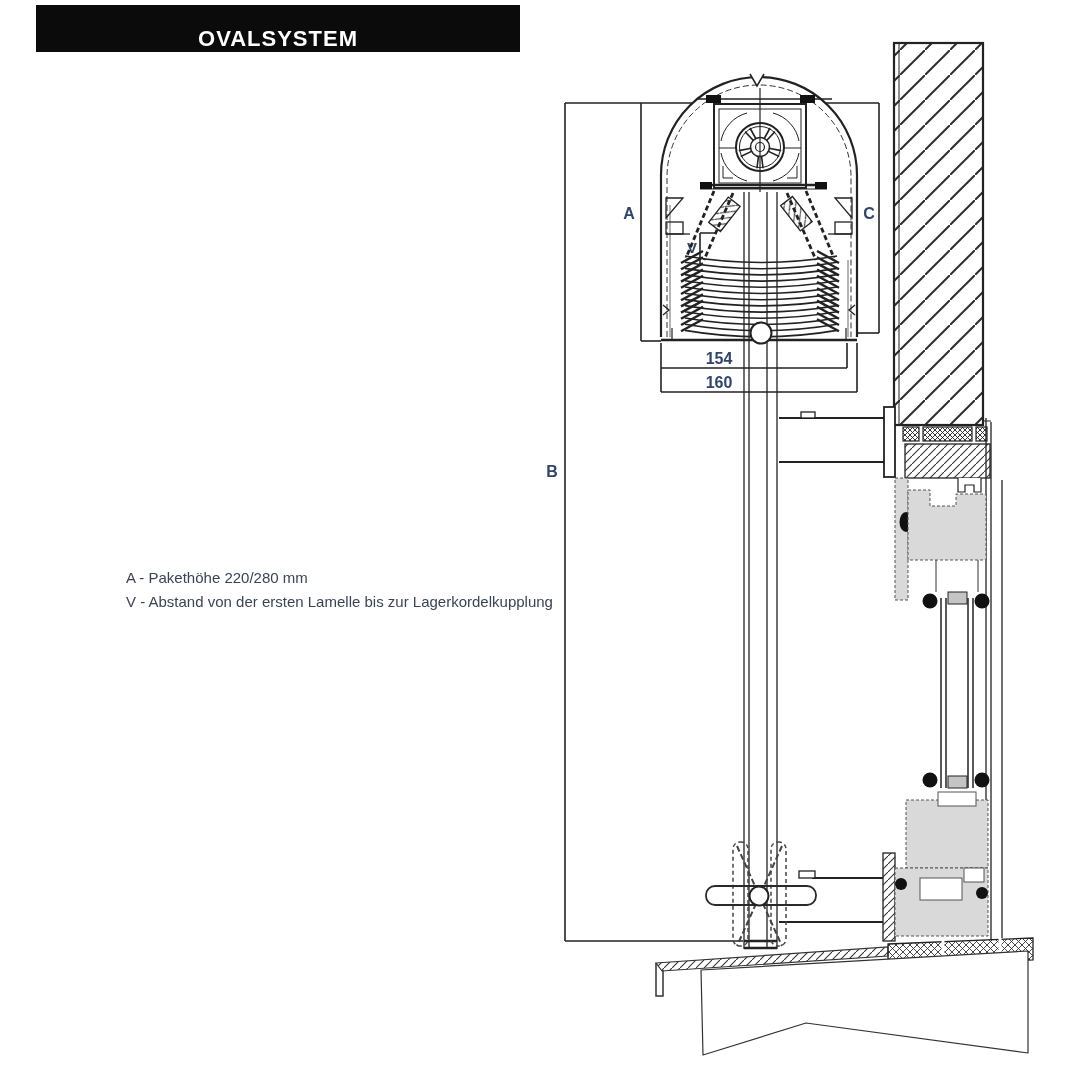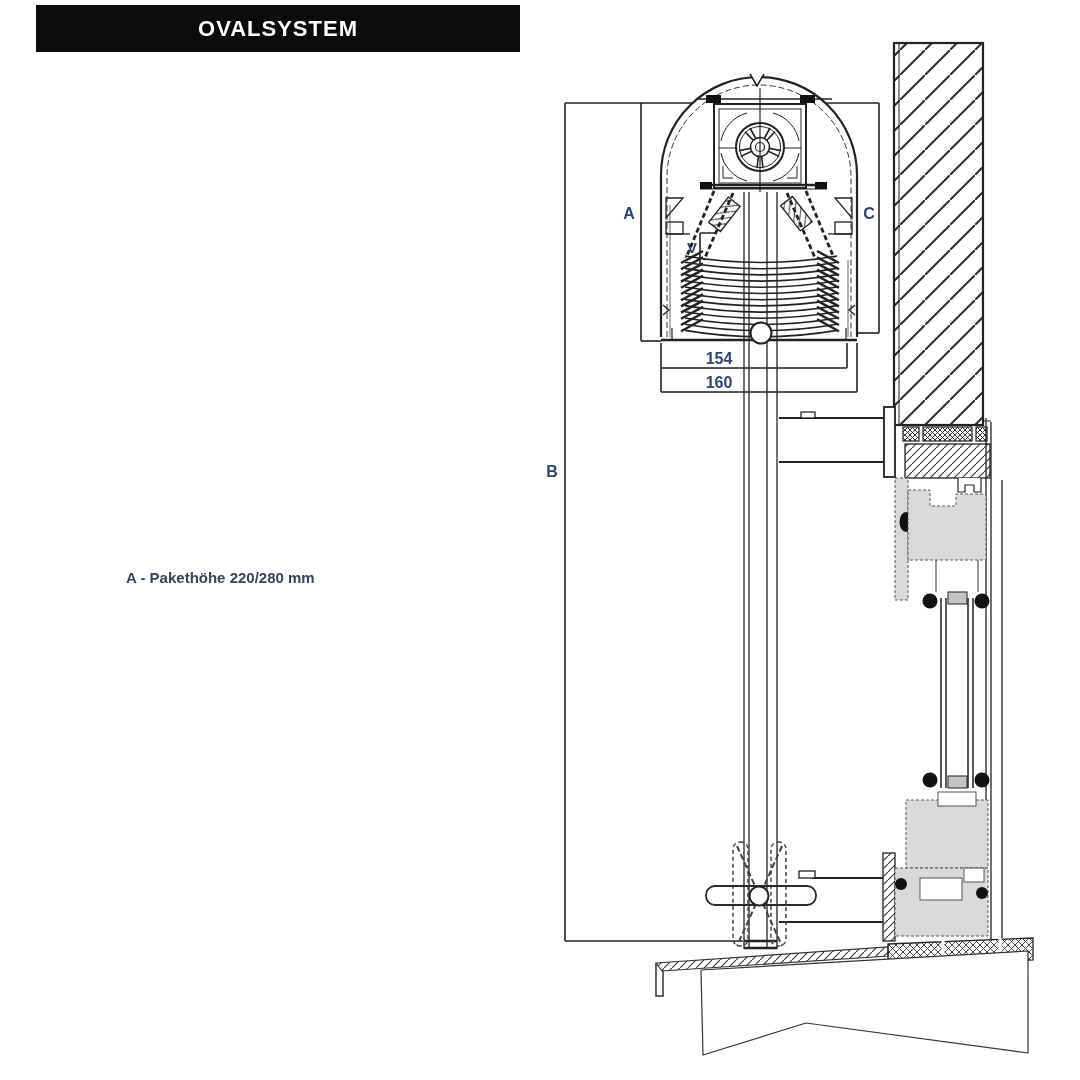--- a/index.html
+++ b/index.html
@@ -2,43 +2,44 @@
 <html><head>
 <meta charset="utf-8">
 <style>
   html,body{margin:0;padding:0;}
   body{
     width:1080px;height:1080px;position:relative;background:#ffffff;
     font-family:"Liberation Sans",sans-serif;overflow:hidden;
   }
   .title-bar{
     position:absolute;left:36px;top:5px;width:484px;height:47px;
-    background:#0b0b0b;display:flex;align-items:center;justify-content:center;
+    background:#0b0b0b;display:flex;align-items:flex-end;justify-content:center;
   }
   .title-bar span{
     color:#ffffff;font-size:22px;font-weight:700;letter-spacing:1px;
   }
   .legend{
     position:absolute;left:126px;top:566px;width:470px;
-    color:#3b4456;font-size:15px;font-weight:700;
+    color:#3b4456;font-size:15px;font-weight:400;
   }
   .legend .row{height:24px;line-height:24px;white-space:nowrap;}
   svg.drawing{position:absolute;left:0;top:0;}
   .dimtext{fill:#30456b;font-family:"Liberation Sans",sans-serif;font-size:16px;font-weight:700;}
   .dimtext.small{font-size:15px;}
 </style>
 </head>
 <body>
 
 <div class="title-bar">
   <span>OVALSYSTEM</span>
 </div>
 
 <div class="legend">
   <div class="row">A - Pakethöhe 220/280 mm</div>
+  <div class="row">V - Abstand von der ersten Lamelle bis zur Lagerkordelkupplung</div>
 </div>
 
 <svg class="drawing" width="1080" height="1080" viewBox="0 0 1080 1080">
   <defs>
     <pattern id="wallHatch" width="25" height="25" patternUnits="userSpaceOnUse">
       <path d="M-3,28 L28,-3" stroke="#2e2e2e" stroke-width="2"></path>
     </pattern>
     <pattern id="fineHatch" width="8" height="8" patternUnits="userSpaceOnUse">
       <path d="M-1,9 L9,-1" stroke="#333" stroke-width="1.1"></path>
     </pattern>

